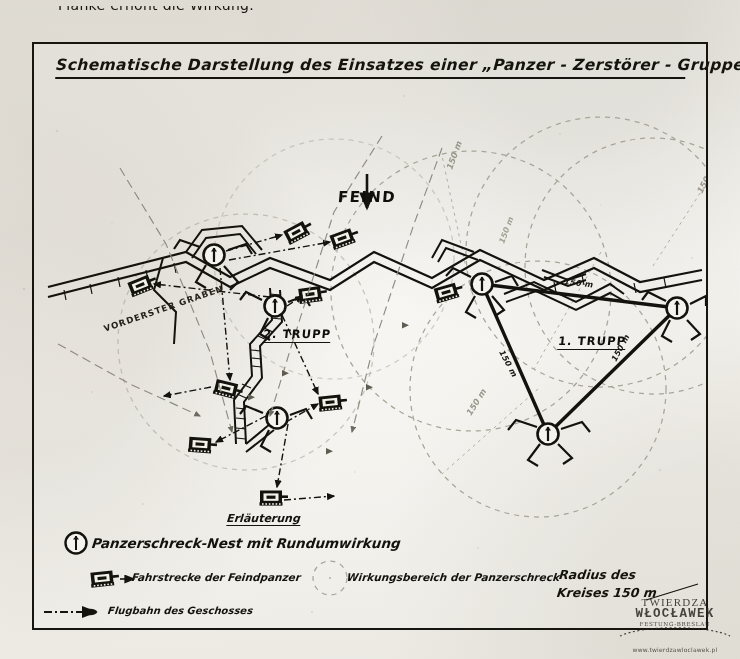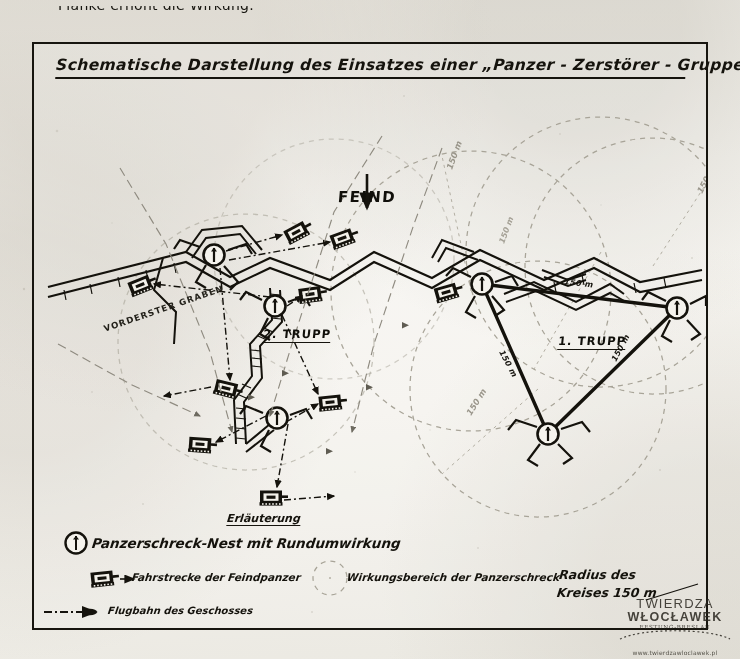--- a/index.html
+++ b/index.html
@@ -91,22 +91,22 @@
   #lg-t2{left:98px;top:527px;font-size:10.5px;font-style:italic;font-weight:700;transform:skewX(-7deg);}
   #lg-t3{left:74px;top:561px;font-size:10px;font-style:italic;font-weight:700;transform:skewX(-7deg);}
   #lg-t4{left:313px;top:527px;font-size:10.5px;font-style:italic;font-weight:700;transform:skewX(-7deg);}
   #lg-t5{left:524px;top:522px;font-size:12.5px;font-style:italic;font-weight:700;transform:skewX(-7deg);line-height:1.45;}
 
   
   #wm{
     position:absolute;left:612px;top:596px;width:126px;height:60px;
     text-align:center;color:#2a2720;opacity:.85;
   }
-  #wm .w1{font-family:Liberation Sans, sans-serif;font-size:13px;letter-spacing:1.2px;}
-  #wm .w2{font-family:Liberation Sans, sans-serif;font-size:12.5px;letter-spacing:1.3px;font-weight:700;margin-top:-1px;}
+  #wm .w1{font-family:Liberation Serif, serif;font-size:11px;letter-spacing:1.2px;}
+  #wm .w2{font-family:Liberation Mono, monospace;font-size:12.5px;letter-spacing:1.3px;font-weight:700;margin-top:-1px;}
   #wm .w3{font-family:"DejaVu Serif",serif;font-size:5.6px;letter-spacing:.7px;margin-top:0px;}
   #wm .w4{font-family:"DejaVu Sans",sans-serif;font-size:6px;letter-spacing:.2px;margin-top:7px;color:#3a372e;}
 </style>
 </head>
 <body>
 
 <div id="paper"></div>
 
 <svg id="speck" width="740" height="659">
   <g fill="#b9b4a8">

